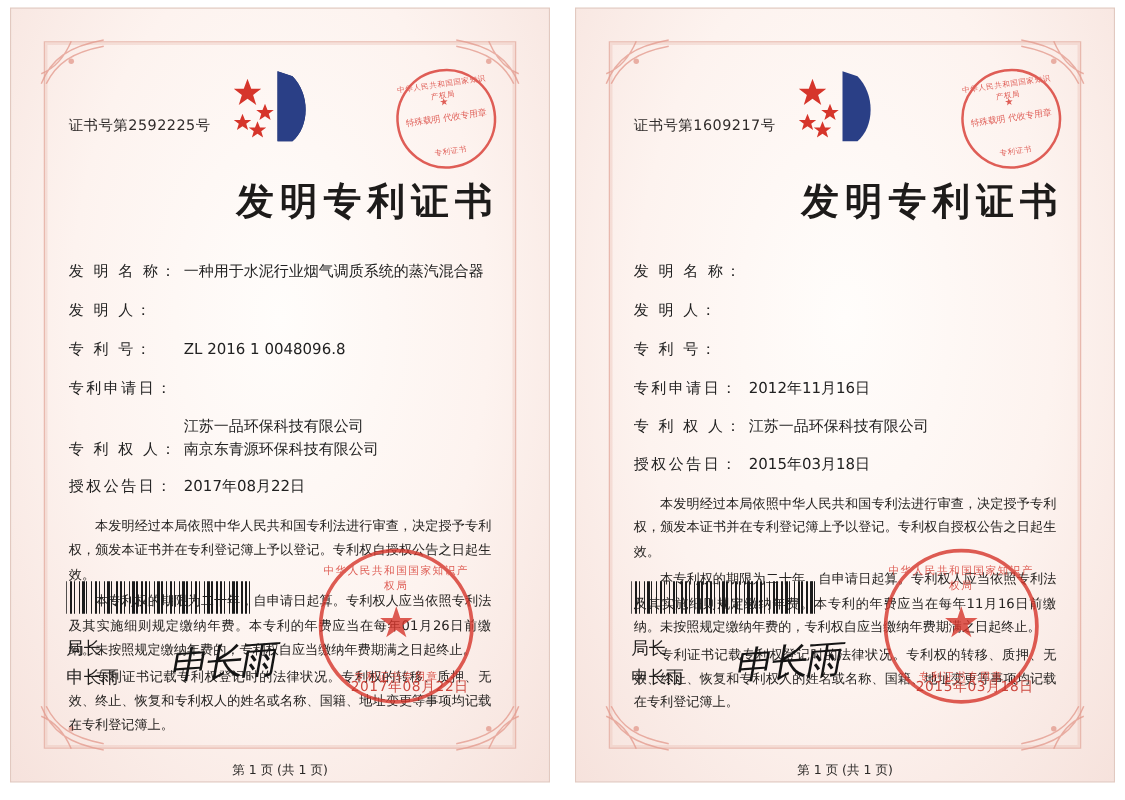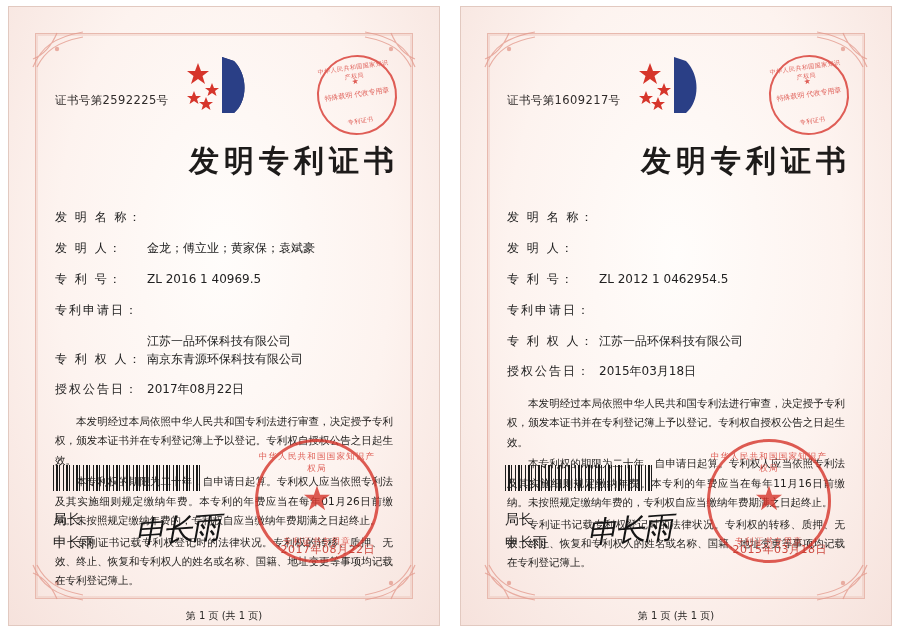--- a/index.html
+++ b/index.html
@@ -321,28 +321,28 @@
 代收专用章</div>
           <div class="rs-arc2">专利证书</div>
         </div>
       </div>
 
       <div class="title">发明专利证书</div>
 
       <div class="fields">
         <div class="f-row">
           <div class="f-label">发 明 名 称：</div>
+          <div class="f-value">一种用于水泥行业烟气调质系统的蒸汽混合器</div>
         </div>
         <div class="f-row">
           <div class="f-label">发 明 人：</div>
-          <div class="f-value">金龙；傅立业；黄家保；袁斌豪</div>
         </div>
         <div class="f-row">
           <div class="f-label">专 利 号：</div>
-          <div class="f-value">ZL 2016 1 40969.5</div>
+          <div class="f-value">ZL 2016 1 0048096.8</div>
         </div>
         <div class="f-row">
           <div class="f-label">专利申请日：</div>
         </div>
         <div class="f-row tight">
           <div class="f-label">专 利 权 人：</div>
           <div class="f-value">江苏一品环保科技有限公司
 南京东青源环保科技有限公司</div>
         </div>
         <div class="f-row">
@@ -432,24 +432,24 @@
 
       <div class="fields">
         <div class="f-row">
           <div class="f-label">发 明 名 称：</div>
         </div>
         <div class="f-row">
           <div class="f-label">发 明 人：</div>
         </div>
         <div class="f-row">
           <div class="f-label">专 利 号：</div>
-          <div class="f-value">ZL 2012 1 0462954.5</div>
         </div>
         <div class="f-row">
           <div class="f-label">专利申请日：</div>
+          <div class="f-value">2012年11月16日</div>
         </div>
         <div class="f-row tight">
           <div class="f-label">专 利 权 人：</div>
           <div class="f-value">江苏一品环保科技有限公司</div>
         </div>
         <div class="f-row">
           <div class="f-label">授权公告日：</div>
           <div class="f-value">2015年03月18日</div>
         </div>
       </div>

